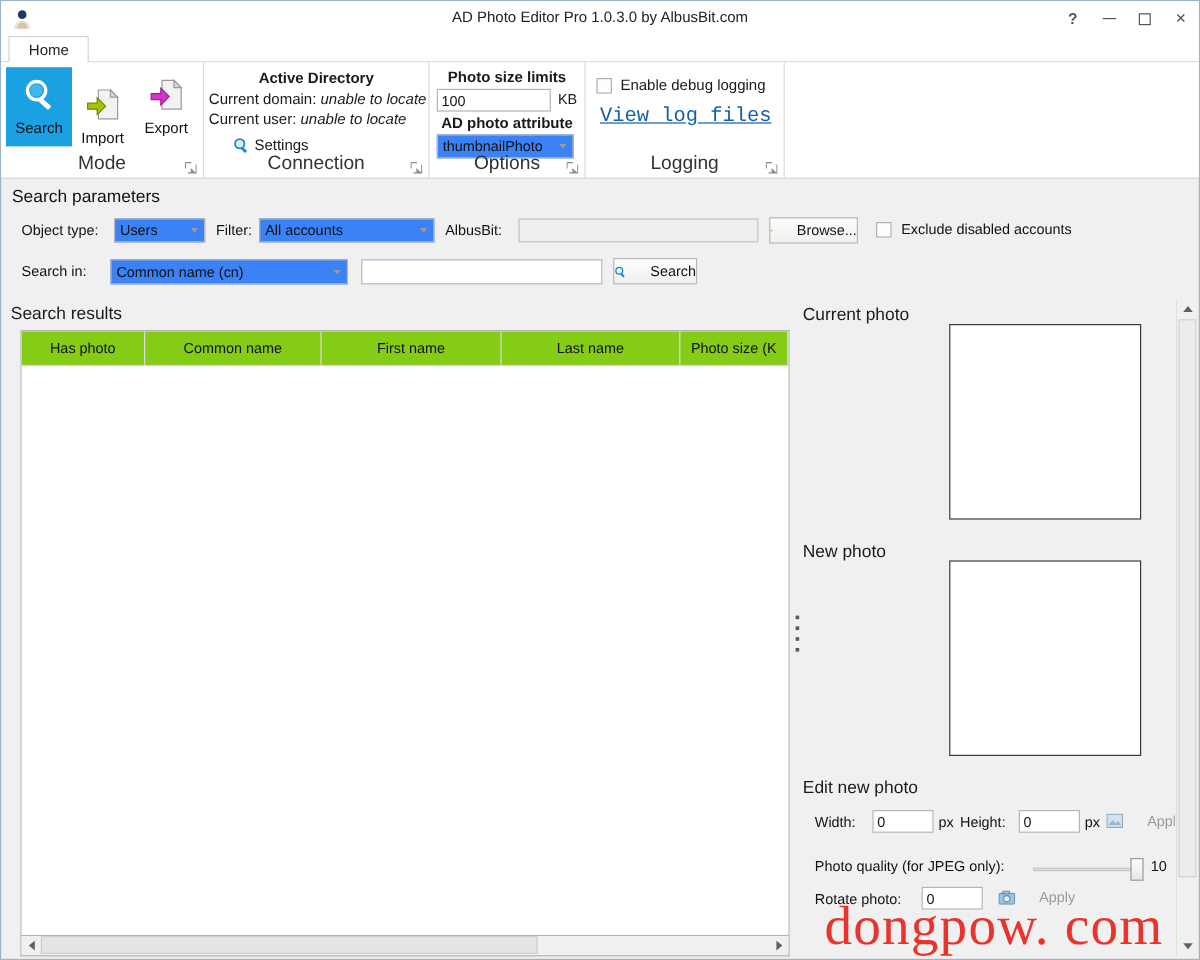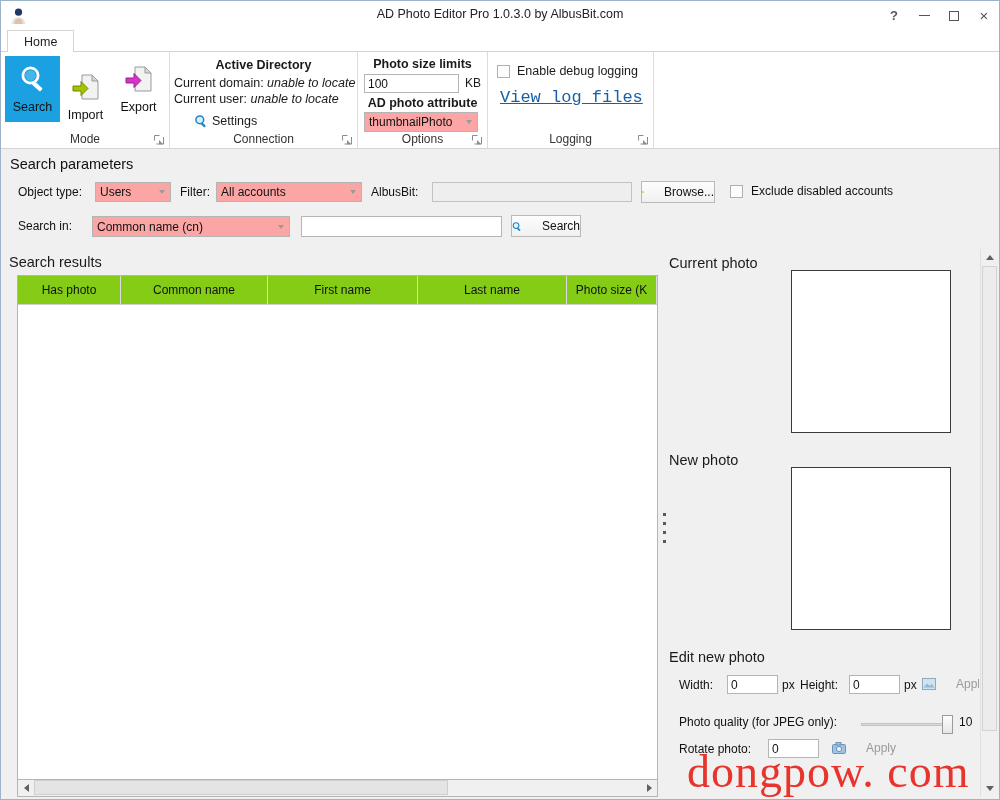--- a/index.html
+++ b/index.html
@@ -24,37 +24,37 @@
   
   .tabstrip{position:relative;height:22px;background:#ffffff;}
   .tab{position:absolute;left:6px;top:0;height:22px;padding:0 16px;display:flex;align-items:center;
        font-size:12.5px;color:#222;border:1px solid #d4d4d4;border-bottom:none;background:#fff;box-sizing:border-box;}
   .tabstrip .underline{position:absolute;left:0;right:0;bottom:0;height:1px;background:#d4d4d4;}
   .tabstrip .underline-cover{position:absolute;left:7px;bottom:0;width:61px;height:1px;background:#fff;}
 
   
   .ribbon{position:relative;height:96px;background:#ffffff;border-bottom:1px solid #d4d4d4;}
   .rgroup{position:absolute;top:0;height:96px;border-right:1px solid #dcdcdc;box-sizing:border-box;}
-  .rgroup-title{position:absolute;bottom:2px;left:0;right:0;text-align:center;font-size:12px;color:#333;}
+  .rgroup-title{position:absolute;bottom:2px;left:0;right:0;text-align:center;font-size:16px;color:#333;}
   .rgroup-launcher{position:absolute;bottom:3px;right:5px;width:10px;height:10px;opacity:.75;}
 
   .bigbtn{position:absolute;top:4px;width:55px;height:66px;display:flex;flex-direction:column;align-items:center;
           justify-content:flex-start;padding-top:6px;box-sizing:border-box;cursor:default;}
   .bigbtn.sel{background:#1ba1e2;color:#fff;}
   .bigbtn .lbl{font-size:12.5px;margin-top:4px;}
 
   .ad-title{position:absolute;top:6px;left:0;right:0;text-align:center;font-weight:bold;font-size:12.5px;}
   .ad-line{position:absolute;font-size:12.5px;color:#1a1a1a;white-space:nowrap;}
   .ad-line i{font-style:italic;}
   .settings-link{position:absolute;left:24px;top:62px;font-size:12.5px;display:flex;align-items:center;gap:4px;cursor:default;}
 
   .opt-title{position:absolute;left:0;right:0;text-align:center;font-weight:bold;font-size:12.5px;}
   .txtbox{border:1px solid #b5b5b5;background:#fff;box-sizing:border-box;font-family:inherit;font-size:12px;
           padding:1px 3px;color:#111;outline:none;}
-  .combo{position:relative;border:1px solid #b5b5b5;background:#fca5a5;box-sizing:border-box;display:flex;align-items:center;
+  .combo{position:relative;border:1px solid #b5b5b5;background:#3b82f6;box-sizing:border-box;display:flex;align-items:center;
          font-size:12px;padding-left:4px;color:#111;}
   .combo .arrow{position:absolute;right:0;top:0;bottom:0;width:16px;display:flex;align-items:center;justify-content:center;}
   .caret{width:0;height:0;border-left:3.5px solid transparent;border-right:3.5px solid transparent;border-top:4px solid #666;}
   .caret.lt{border-top-color:#9a9a9a;}
 
   .chk{width:13px;height:13px;border:1px solid #b0b0b0;background:#fdfdfd;box-sizing:border-box;display:inline-block;}
   .link{color:#1560a8;text-decoration:underline;cursor:default;}
 
   
   .params{position:absolute;left:1px;right:1px;top:149px;height:94px;background:#f0f0f0;}

